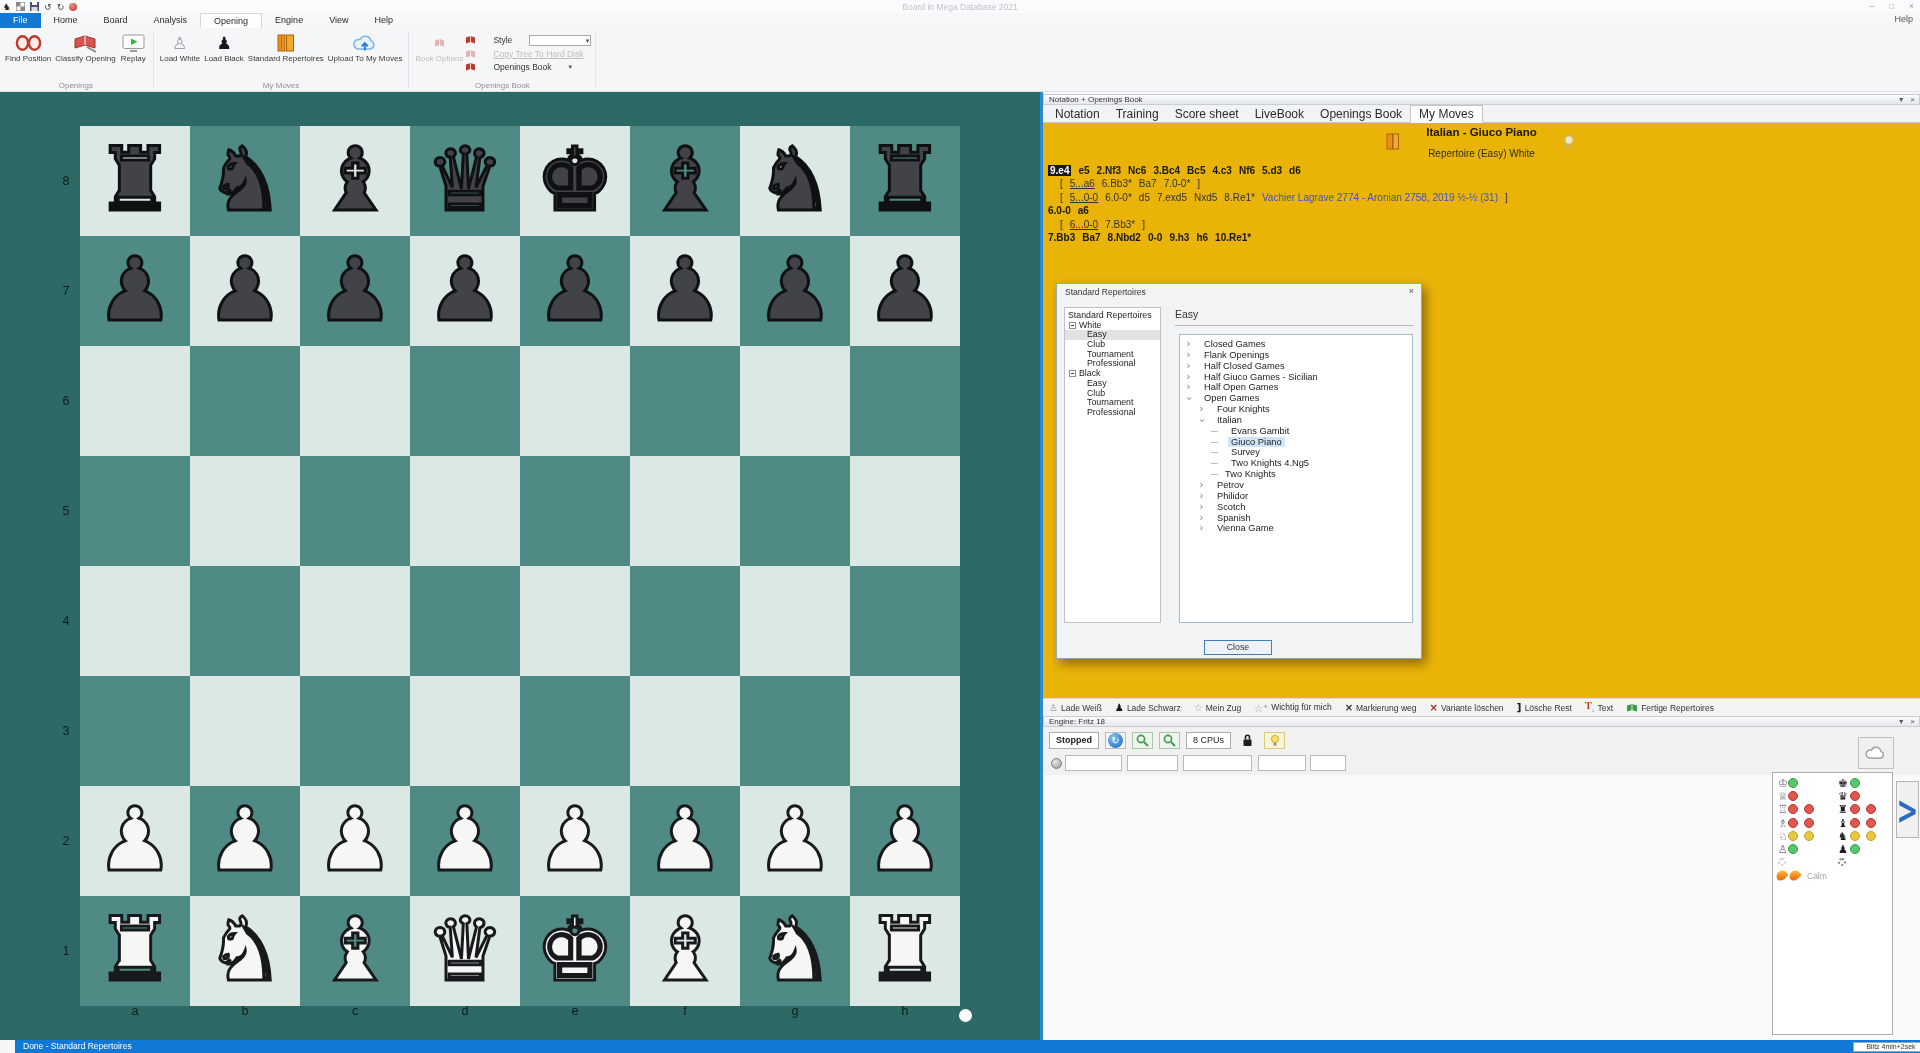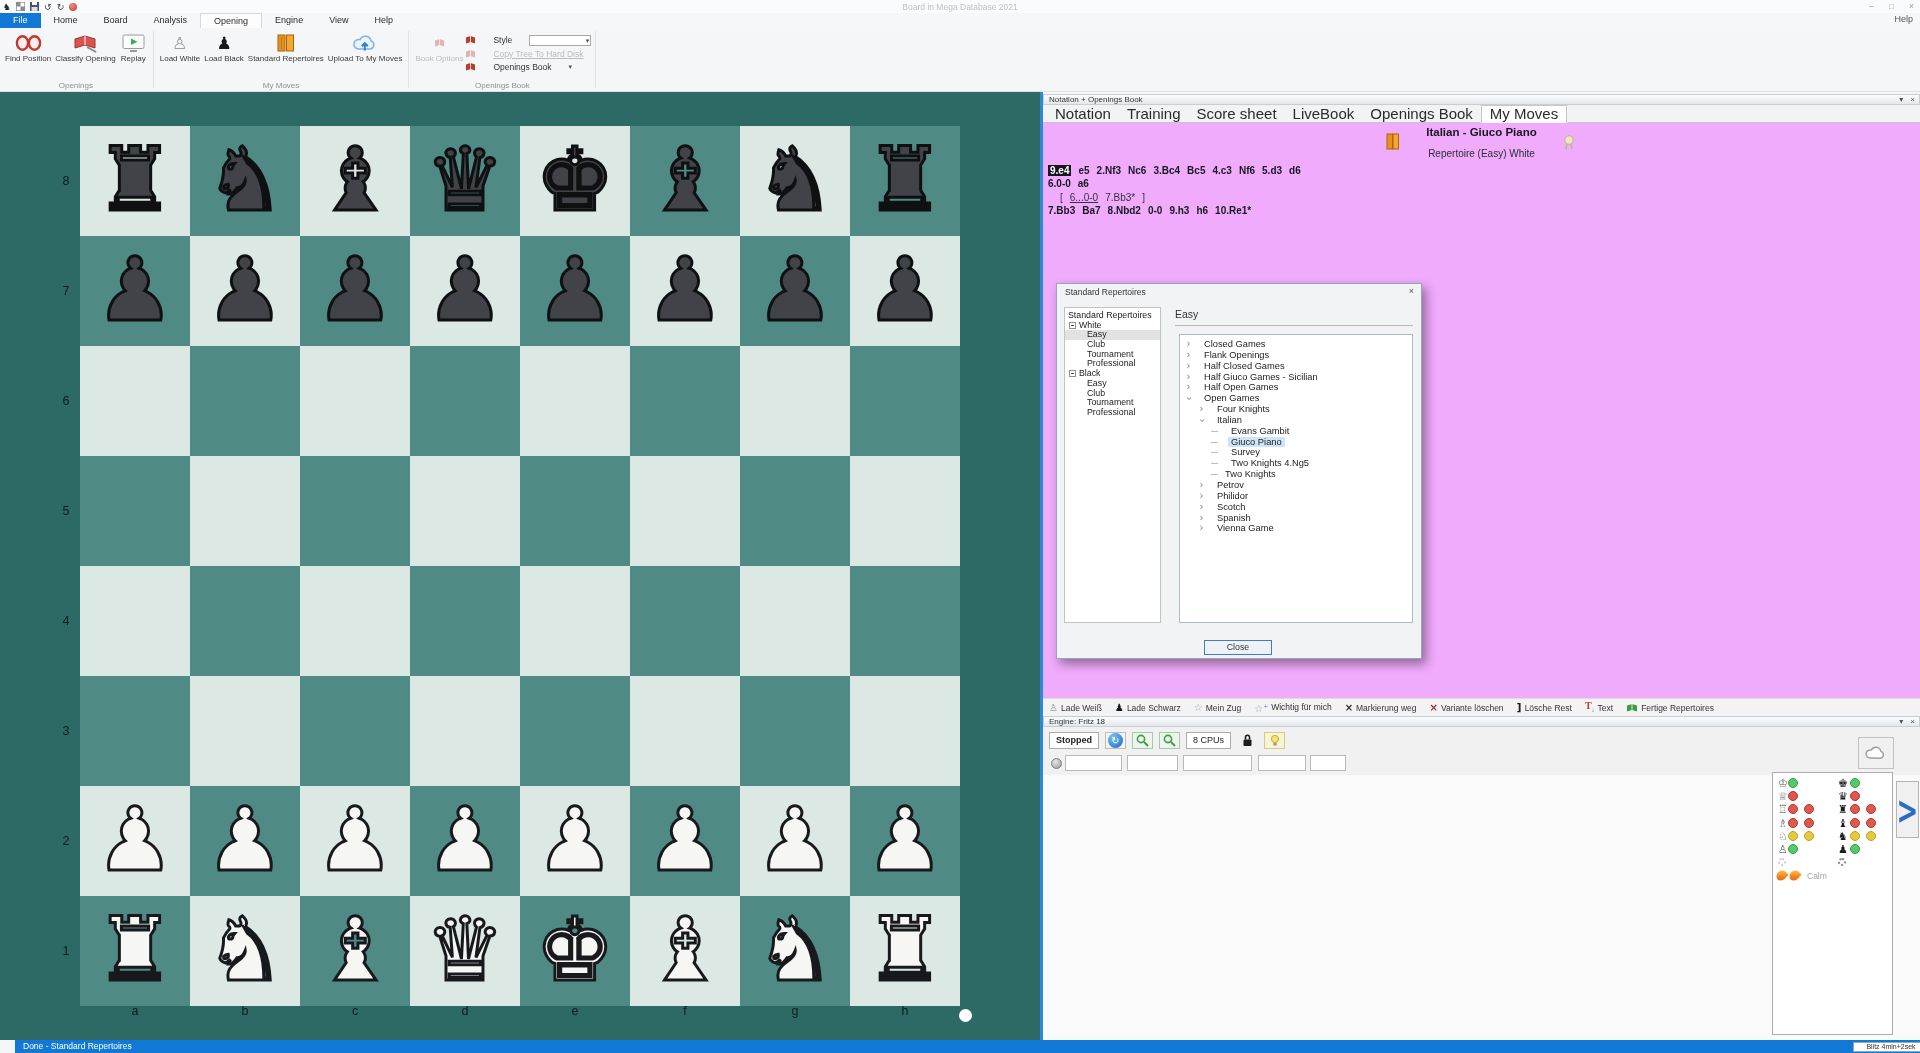--- a/index.html
+++ b/index.html
@@ -54,23 +54,23 @@
 
   
   .ptitle{background:linear-gradient(#fbfcfd,#e4e8ec);border:1px solid #c9ced4;font-size:8px;color:#333;
           line-height:10px;padding-left:5px;}
   .pbtns{position:absolute;right:4px;top:0;display:flex;gap:7px;font-size:8px;color:#555;line-height:10px;}
 
   
   #not-titlebar{left:1043px;top:94px;width:877px;height:11px;}
   #not-tabs{left:1043px;top:105px;width:877px;height:18px;background:#f2f3f4;border-bottom:1px solid #c6c6c6;
             display:flex;align-items:flex-end;padding-left:4px;}
-  .ntab{font-size:15px;line-height:16px;padding:0 8px;color:#2b2b2b;}
+  .ntab{font-size:12px;line-height:16px;padding:0 8px;color:#2b2b2b;}
   .ntab.active{background:#fff;border:1px solid #c6c6c6;border-bottom:1px solid #fff;margin-bottom:-1px;}
-  #not-content{left:1043px;top:123px;width:877px;height:575px;background:#f0abfc;}
+  #not-content{left:1043px;top:123px;width:877px;height:575px;background:#eab308;}
   #nheader{position:absolute;left:0;right:0;top:3px;text-align:center;}
   #nh-title{font-size:11.5px;font-weight:700;color:#17171f;}
   #nh-sub{font-size:10px;color:#2e2e36;margin-top:10px;}
   #nh-book{position:absolute;left:342px;top:10px;}
   #nh-badge{position:absolute;left:520px;top:12px;}
   #moves{position:absolute;left:5px;top:41px;right:4px;font-size:10px;}
   .mline{line-height:13.4px;white-space:nowrap;}
   .mline.ind{padding-left:12px;}
   .tok{margin-right:7px;}
   .tm{font-weight:700;color:#17171f;} .tv{color:#33333d;}
@@ -531,20 +531,22 @@
         </svg>
     </span>
     <span id="nh-badge">
       <svg width="12" height="15" viewBox="0 0 12 15">
           <circle cx="6" cy="5" r="4.2" fill="#efe7c2" stroke="#beb283"></circle>
           <path d="M4 9 L3 14 M8 9 L9 14" stroke="#beb283" stroke-width="1.5" fill="none"></path>
         </svg>
     </span>
     <div id="moves">
         <div class="mline"><span class="tok tcur">9.e4</span><span class="tok tm">e5</span><span class="tok tm">2.Nf3</span><span class="tok tm">Nc6</span><span class="tok tm">3.Bc4</span><span class="tok tm">Bc5</span><span class="tok tm">4.c3</span><span class="tok tm">Nf6</span><span class="tok tm">5.d3</span><span class="tok tm">d6</span></div>
+        <div class="mline ind"><span class="tok tv">[</span><span class="tok tu">5...a6</span><span class="tok tv">6.Bb3*</span><span class="tok tv">Ba7</span><span class="tok tv">7.0-0*</span><span class="tok tv">]</span></div>
+        <div class="mline ind"><span class="tok tv">[</span><span class="tok tu">5...0-0</span><span class="tok tv">6.0-0*</span><span class="tok tv">d5</span><span class="tok tv">7.exd5</span><span class="tok tv">Nxd5</span><span class="tok tv">8.Re1*</span><span class="tok tb">Vachier Lagrave 2774 - Aronian 2758, 2019 ½-½ (31)</span><span class="tok tv">]</span></div>
         <div class="mline"><span class="tok tm">6.0-0</span><span class="tok tm">a6</span></div>
         <div class="mline ind"><span class="tok tv">[</span><span class="tok tu">6...0-0</span><span class="tok tv">7.Bb3*</span><span class="tok tv">]</span></div>
         <div class="mline"><span class="tok tm">7.Bb3</span><span class="tok tm">Ba7</span><span class="tok tm">8.Nbd2</span><span class="tok tm">0-0</span><span class="tok tm">9.h3</span><span class="tok tm">h6</span><span class="tok tm">10.Re1*</span></div>
       </div>
   </div>
 
   <div id="dialog" class="abs">
     <div id="dlg-title">Standard Repertoires</div>
     <div id="dlg-close">×</div>
     <div id="ltree">

